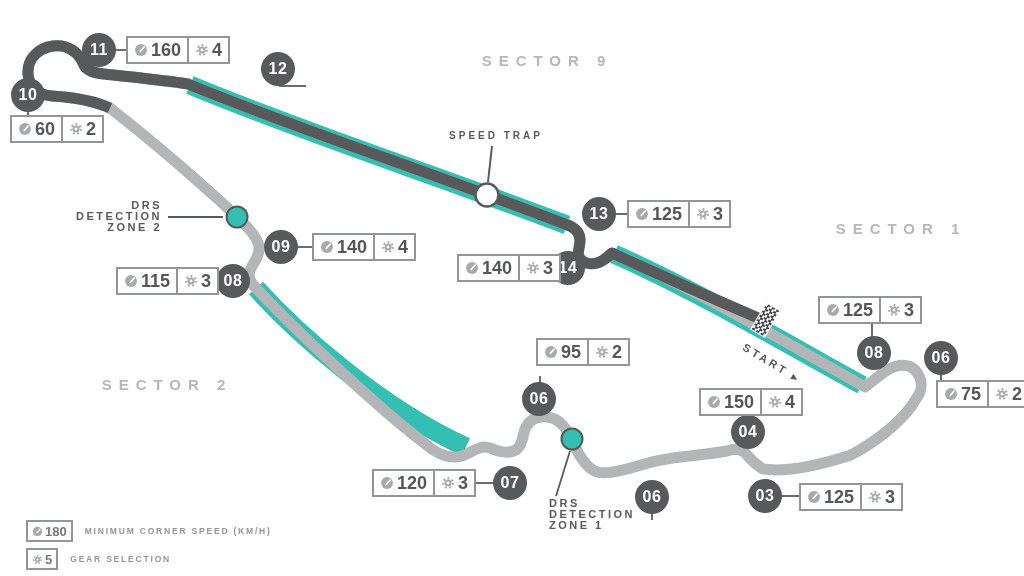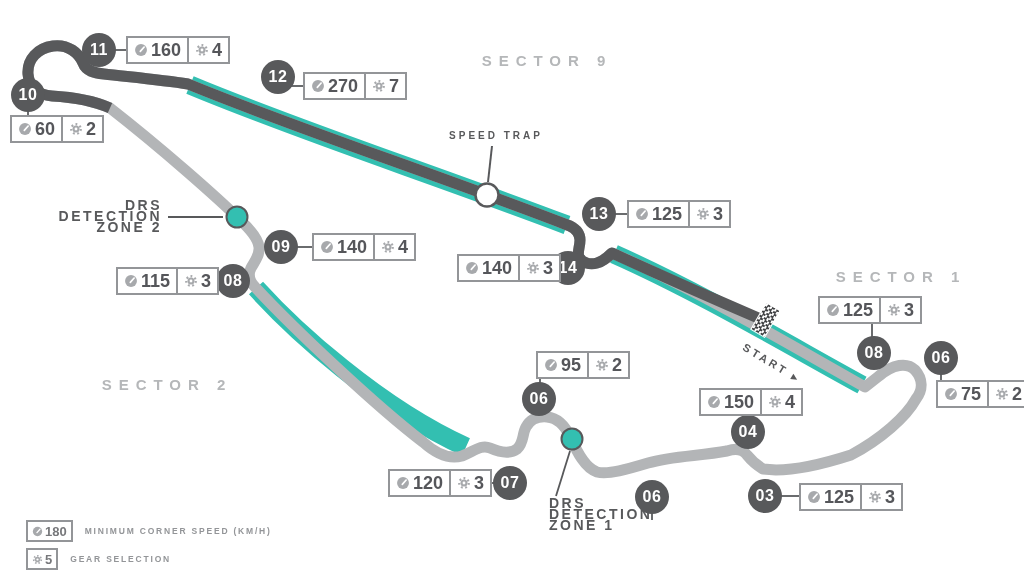--- a/index.html
+++ b/index.html
@@ -8,55 +8,55 @@
   .stage svg.trackmap{position:absolute;left:0;top:0;z-index:1;}
 
   
   .flag{position:absolute;left:757px;top:304px;width:15px;height:30px;z-index:2;
         background-image:repeating-conic-gradient(#3f4042 0% 25%, #ffffff 25% 50%);
         background-size:5px 5px;border:1px solid #fff;transform:rotate(30deg);}
 
   
   .sector{position:absolute;width:170px;text-align:center;color:#b5b7b9;font-weight:bold;
           font-size:15px;letter-spacing:7px;z-index:3;white-space:nowrap;}
-  .sector.s1{left:816px;top:220px;margin-top:48px;}
+  .sector.s1{left:816px;top:220px;}
   .sector.s2{left:82px;top:376px;}
   .sector.s3{left:462px;top:52px;}
 
   
   .corner{position:absolute;inset:0;z-index:4;}
   .badge{position:absolute;width:34px;height:34px;border-radius:50%;background:#58595b;
          color:#fff;font-size:16px;font-weight:bold;display:flex;align-items:center;
          justify-content:center;letter-spacing:.5px;}
   .infobox{position:absolute;height:28px;background:#fff;border:2px solid #939598;
            box-sizing:border-box;display:inline-flex;align-items:stretch;}
   .cell{display:flex;align-items:center;gap:3px;padding:0 6px;}
   .cell.gear{border-left:2px solid #939598;}
   .cell span{font-size:18px;font-weight:bold;color:#55565a;line-height:1;}
   .ico{width:14px;height:14px;flex:0 0 auto;}
 
   .c01 .badge{left:857px;top:336px}.c01 .infobox{left:818px;top:296px}
   .c02 .badge{left:924px;top:341px}.c02 .infobox{left:936px;top:380px}
   .c03 .badge{left:748px;top:479px}.c03 .infobox{left:799px;top:483px}
   .c04 .badge{left:731px;top:415px}.c04 .infobox{left:699px;top:388px}
   .c05 .badge{left:635px;top:480px}.c05 .infobox{left:636px;top:517px}
-  .c06 .badge{left:522px;top:382px}.c06 .infobox{left:536px;top:351px}
-  .c07 .badge{left:493px;top:466px}.c07 .infobox{left:388px;top:469px}
+  .c06 .badge{left:522px;top:382px}.c06 .infobox{left:536px;top:338px}
+  .c07 .badge{left:493px;top:466px}.c07 .infobox{left:372px;top:469px}
   .c08 .badge{left:216px;top:264px}.c08 .infobox{left:116px;top:267px}
   .c09 .badge{left:264px;top:230px}.c09 .infobox{left:312px;top:233px}
   .c10 .badge{left:11px;top:78px}  .c10 .infobox{left:10px;top:115px}
   .c11 .badge{left:82px;top:33px}  .c11 .infobox{left:126px;top:36px}
-  .c12 .badge{left:261px;top:60px} .c12 .infobox{left:303px;top:72px}
+  .c12 .badge{left:261px;top:52px} .c12 .infobox{left:303px;top:72px}
   .c13 .badge{left:582px;top:197px}.c13 .infobox{left:627px;top:200px}
   .c14 .badge{left:551px;top:251px}.c14 .infobox{left:457px;top:254px}
 
   
   .speedtrap{position:absolute;left:416px;top:130px;width:160px;text-align:center;z-index:3;
              color:#58595b;font-size:10px;font-weight:bold;letter-spacing:3px;white-space:nowrap;}
-  .drslabel{position:absolute;z-index:3;color:#58595b;font-size:14px;font-weight:bold;
+  .drslabel{position:absolute;z-index:3;color:#58595b;font-size:11px;font-weight:bold;
             letter-spacing:2.5px;line-height:11px;white-space:nowrap;}
   .drslabel.z2{left:58px;top:200px;width:104px;text-align:right;}
   .drslabel.z1{left:549px;top:498px;text-align:left;}
   .startlabel{position:absolute;left:747px;top:341px;z-index:3;color:#58595b;font-size:11px;
               font-weight:bold;letter-spacing:3px;transform:rotate(31deg);
               transform-origin:0 0;white-space:nowrap;}
 
   
   .legend-row{position:absolute;display:flex;align-items:center;gap:12px;z-index:3;}
   .legend-row.r1{left:26px;top:520px;}
@@ -351,37 +351,20 @@
             <circle cx="10" cy="10" r="6.8" fill="none" stroke="#a7a9ac" stroke-width="3.2" stroke-dasharray="2.6 3.5"></circle>
             <circle cx="10" cy="10" r="2" fill="#fff"></circle>
           </svg>
         <span>4</span>
       </div>
     </div>
   </div>
 
   <div class="corner c12">
     <div class="badge">12</div>
-    <div class="infobox">
-      <div class="cell">
-        <svg class="ico" viewBox="0 0 20 20">
-            <circle cx="10" cy="10" r="8.5" fill="#a7a9ac"></circle>
-            <path d="M9,12 L14.5,5.8" stroke="#fff" stroke-width="2.4" stroke-linecap="round" fill="none"></path>
-          </svg>
-        <span>270</span>
-      </div>
-      <div class="cell gear">
-        <svg class="ico" viewBox="0 0 20 20">
-            <circle cx="10" cy="10" r="5" fill="#a7a9ac"></circle>
-            <circle cx="10" cy="10" r="6.8" fill="none" stroke="#a7a9ac" stroke-width="3.2" stroke-dasharray="2.6 3.5"></circle>
-            <circle cx="10" cy="10" r="2" fill="#fff"></circle>
-          </svg>
-        <span>7</span>
-      </div>
-    </div>
   </div>
 
   <div class="corner c13">
     <div class="badge">13</div>
     <div class="infobox">
       <div class="cell">
         <svg class="ico" viewBox="0 0 20 20">
             <circle cx="10" cy="10" r="8.5" fill="#a7a9ac"></circle>
             <path d="M9,12 L14.5,5.8" stroke="#fff" stroke-width="2.4" stroke-linecap="round" fill="none"></path>
           </svg>

